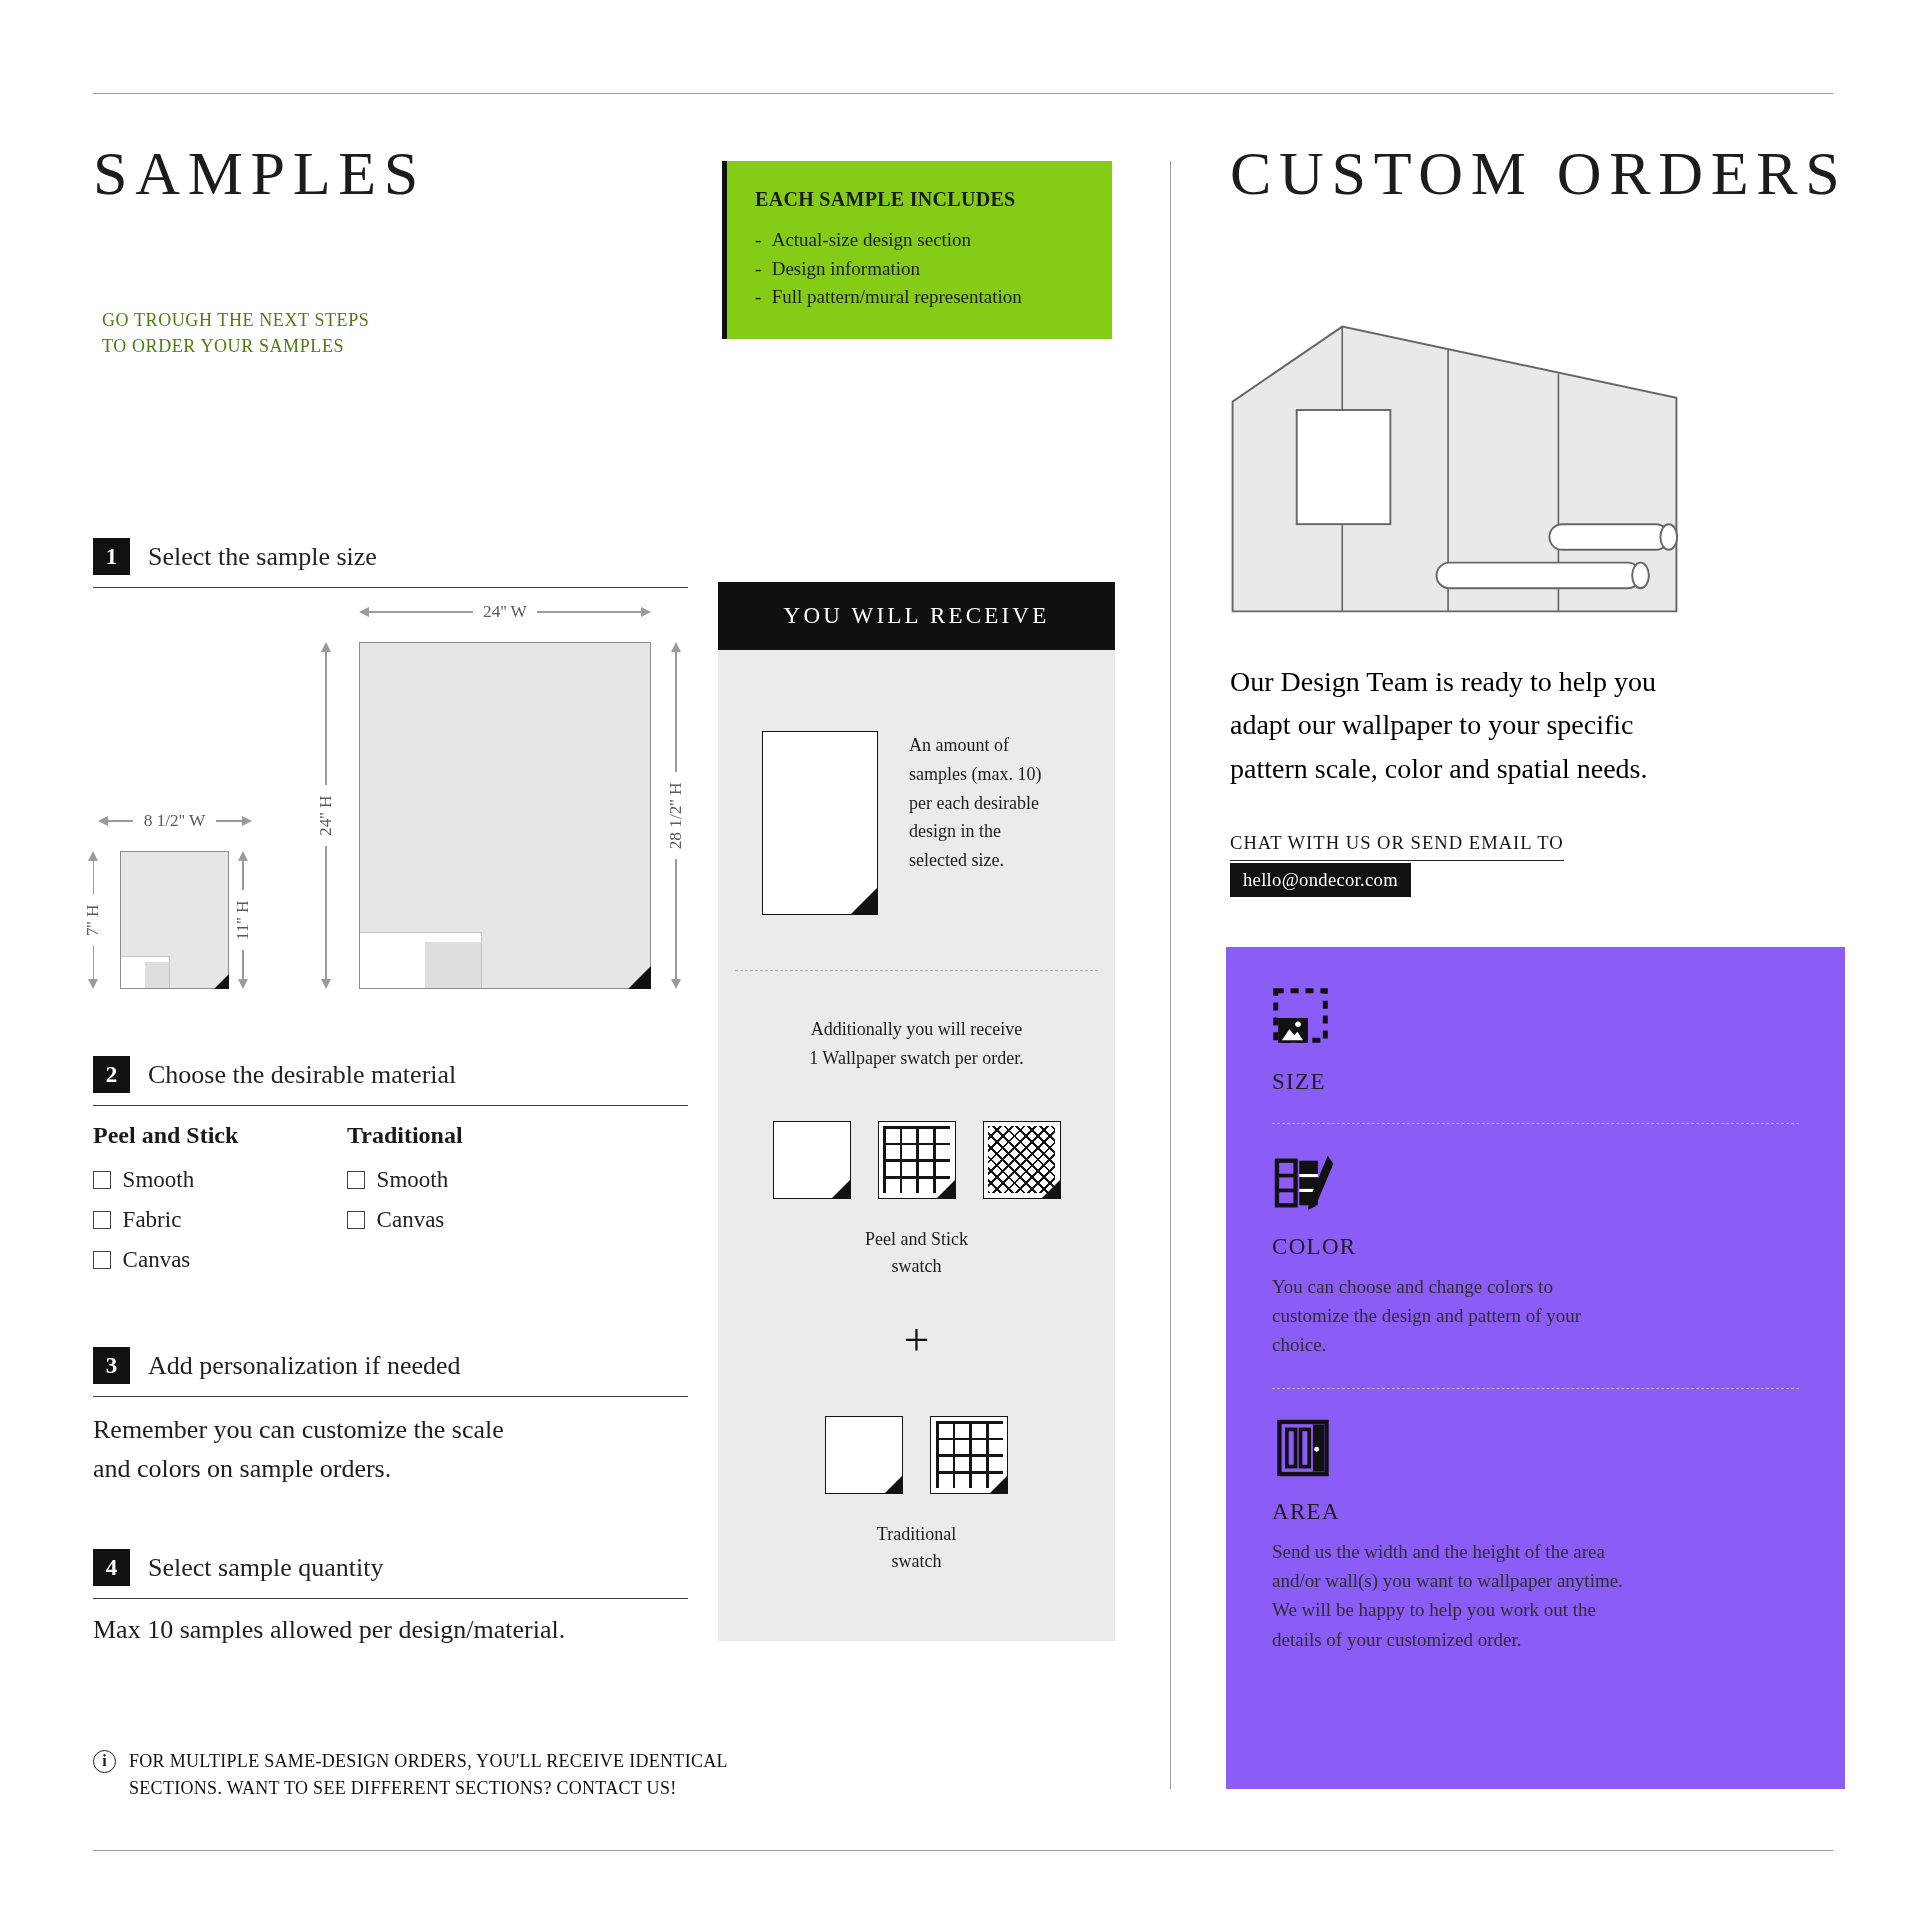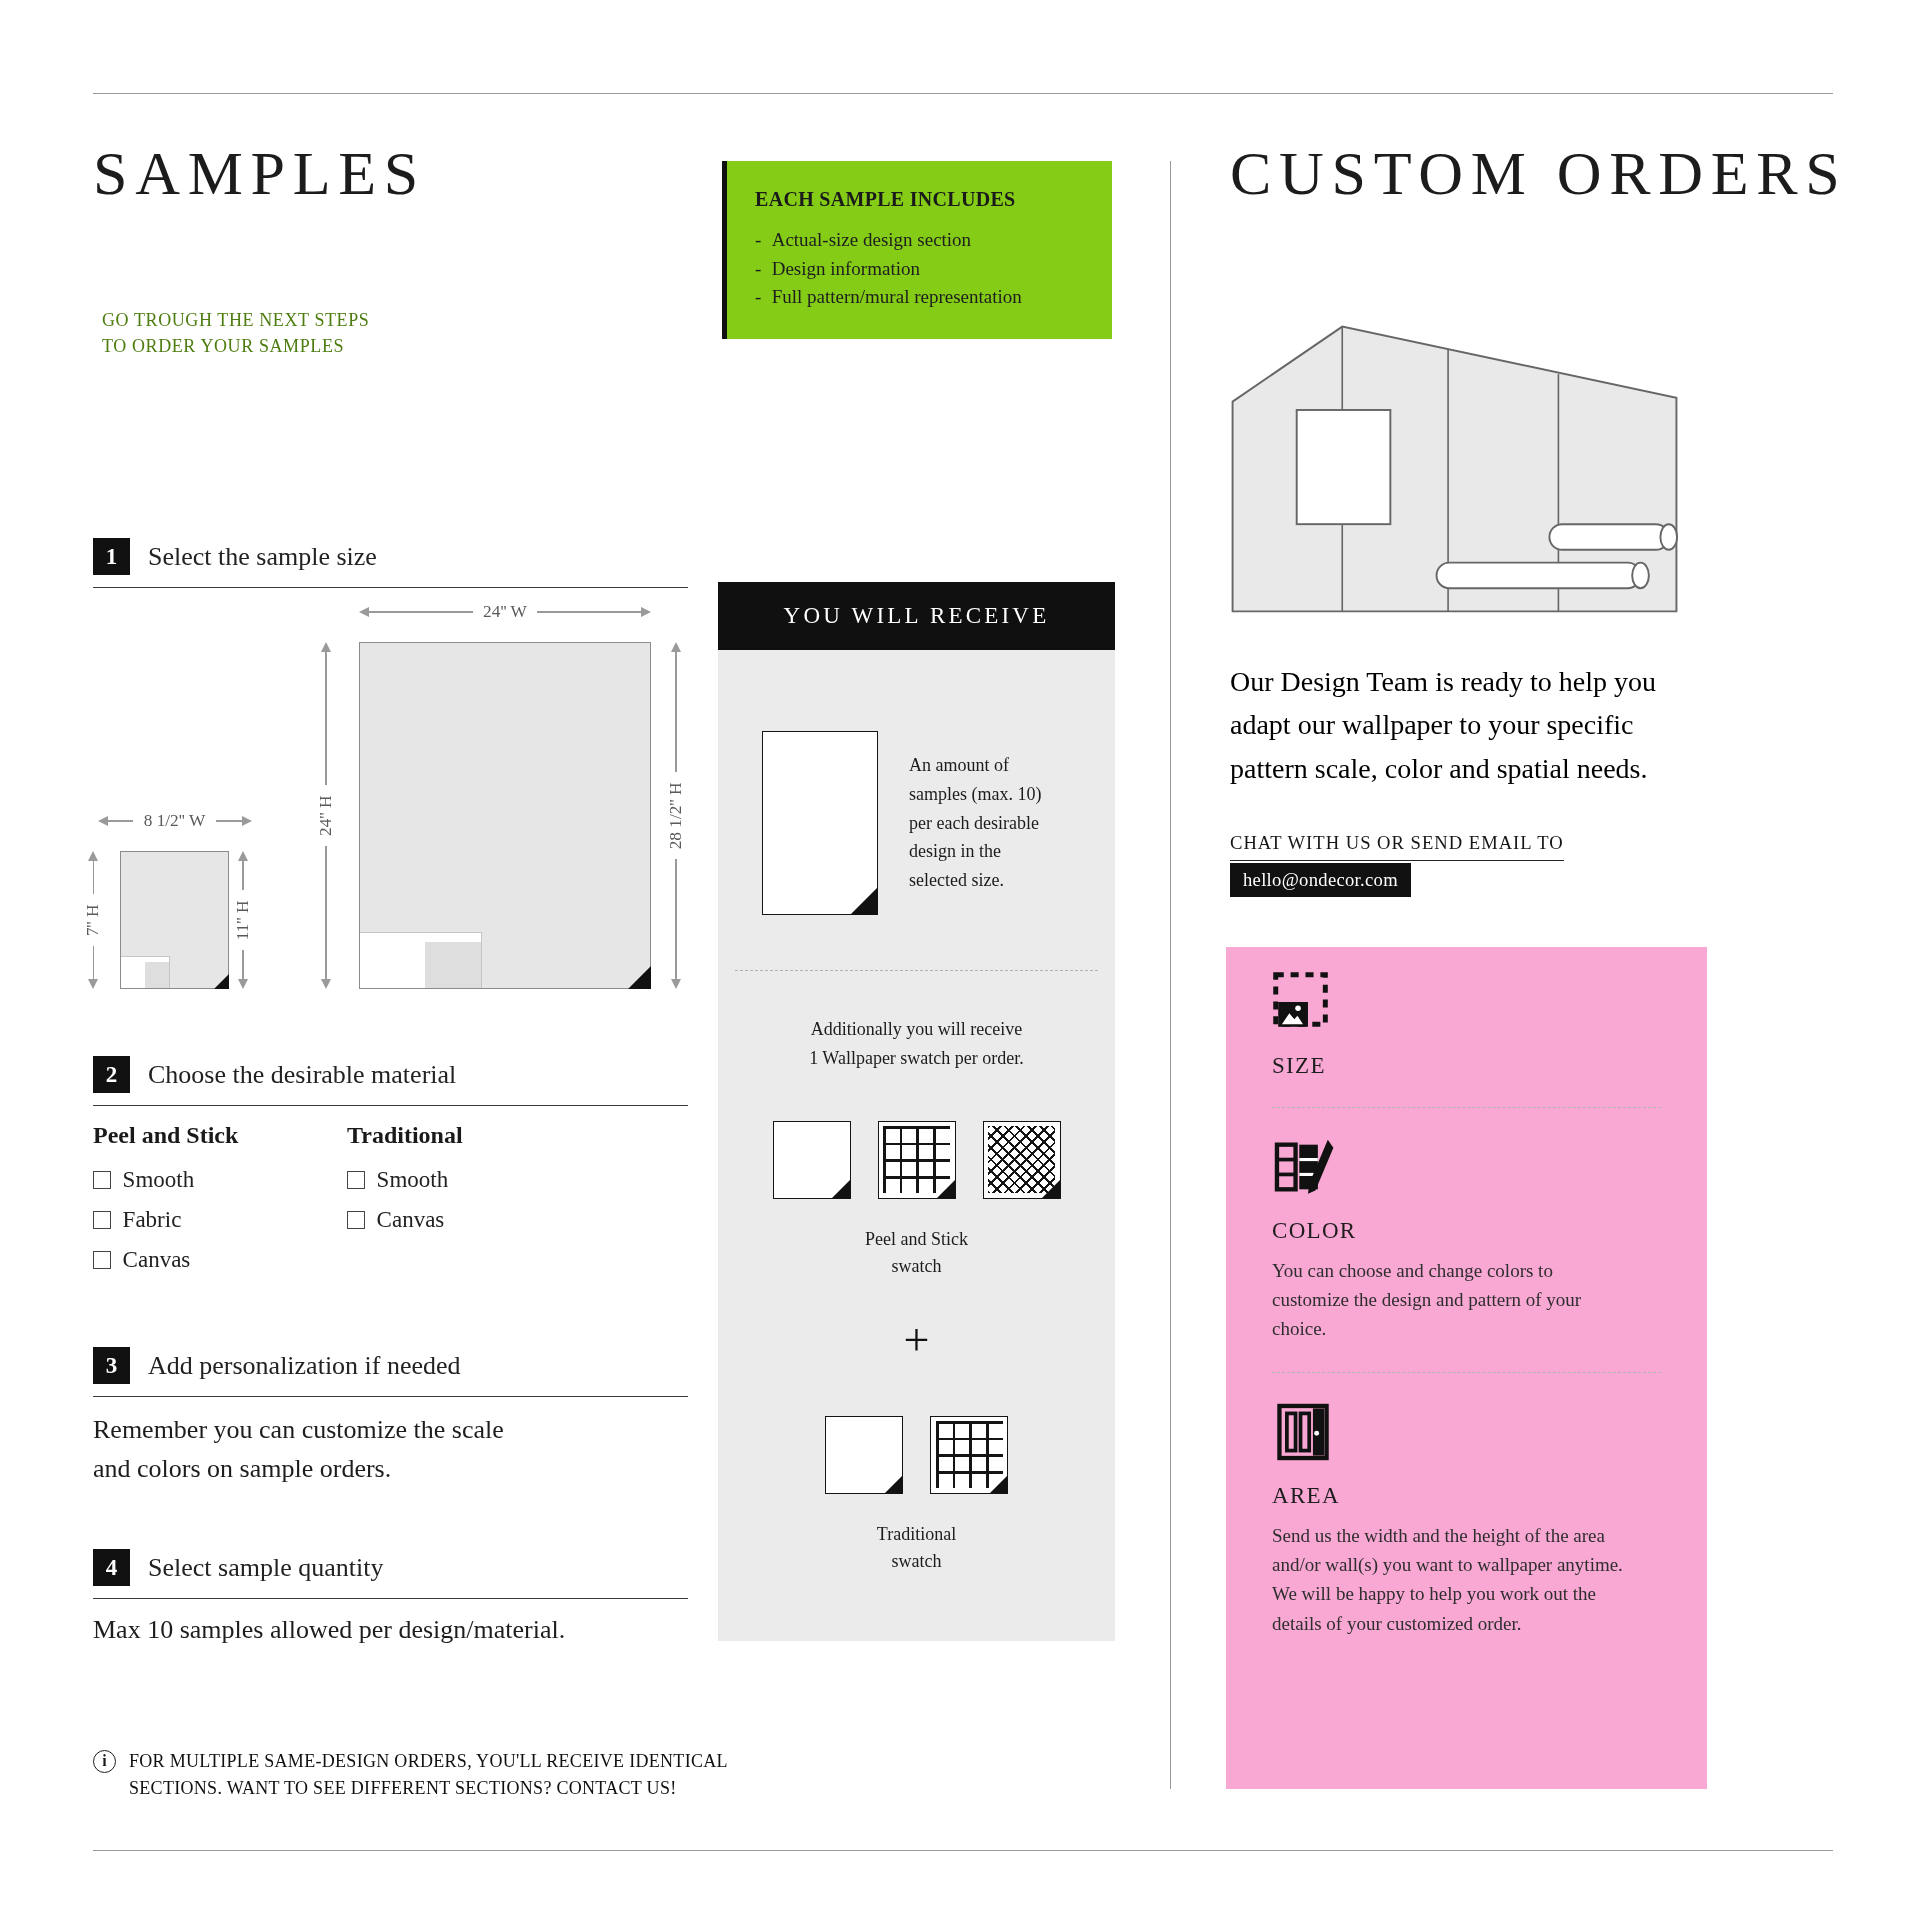--- a/index.html
+++ b/index.html
@@ -56,40 +56,40 @@
 
   .note { position:absolute; font-size:26px; line-height:1.5; white-space:pre-line; color:#1d1d1d; }
 
   .footnote { position:absolute; left:93px; top:1748px; width:809px; display:flex; gap:13px; align-items:flex-start; }
   .fn-icon { width:23px; height:23px; border:1.9px solid #1c1c1c; border-radius:50%; font-size:16px; font-weight:700; display:flex; align-items:center; justify-content:center; flex:none; margin-top:1.9px; }
   .fn-text { font-size:18px; line-height:1.5; letter-spacing:0.3px; white-space:pre-line; color:#101010; }
 
   
   .mid { position:absolute; left:718px; top:582px; width:397px; height:1059px; background:#ebebeb; }
   .mid-header { height:68px; background:#101010; color:#fff; display:flex; align-items:center; justify-content:center; font-size:23px; letter-spacing:3.2px; }
-  .receive-row { display:flex; gap:31px; padding:81px 35px 0 44px; align-items:center; }
+  .receive-row { display:flex; gap:31px; padding:81px 35px 0 44px; align-items:flex-start; }
   .sheet { position:relative; width:116px; height:184px; background:#fff; border:1.9px solid #151515; flex:none; }
   .receive-text { font-size:18px; line-height:1.6; white-space:pre-line; color:#1c1c1c; }
   .mid-dash { border-top:1.3px dashed #b3b3b3; margin:55px 16.7px 0; }
   .additional { margin-top:44px; text-align:center; font-size:18px; line-height:1.6; white-space:pre-line; color:#1c1c1c; }
   .swatch-row { display:flex; justify-content:center; gap:27px; margin-top:48px; }
   .swatch-row.second { margin-top:50px; }
   .swatch { position:relative; width:78px; height:78px; background:#fff; border:1.9px solid #141414; }
   .pattern { position:absolute; inset:4.5px; }
   .pattern.grid { background-image:repeating-linear-gradient(to right,#141414 0 2.6px,transparent 2.6px 16.7px),repeating-linear-gradient(to bottom,#141414 0 2.6px,transparent 2.6px 16.7px); }
   .pattern.cross { background-image:repeating-linear-gradient(45deg,#141414 0 1.9px,transparent 1.9px 8.3px),repeating-linear-gradient(135deg,#141414 0 1.9px,transparent 1.9px 8.3px); }
   .swatch-label { margin-top:27px; text-align:center; font-size:18px; line-height:1.5; white-space:pre-line; color:#1c1c1c; }
   .plus { margin-top:33px; text-align:center; font-size:46px; font-weight:300; color:#111; }
 
   
   .house { position:absolute; left:1230px; top:324px; }
   .right-intro { position:absolute; left:1230px; top:660px; width:610px; font-size:28px; line-height:1.55; white-space:pre-line; color:#000000; }
   .contact-label { position:absolute; left:1230px; top:832px; font-size:18.6px; letter-spacing:1px; padding-bottom:6.4px; border-bottom:1.3px solid #262626; color:#161616; }
   .email-badge { position:absolute; left:1230px; top:863px; background:#111; color:#fff; font-size:18.6px; padding:5.8px 13px; letter-spacing:0.3px; }
-  .features { position:absolute; left:1226px; top:947px; width:481px; height:842px; background:#f9a8d4; padding:24px 46px; }
+  .features { position:absolute; left:1226px; top:947px; width:619px; height:842px; background:#8b5cf6; padding:40px 46px; }
   .feat-head { margin-top:18px; font-size:23px; letter-spacing:1.3px; color:#1d1d1d; }
   .feat-text { margin-top:11.6px; font-size:19px; line-height:1.55; color:#2e2e2e; white-space:pre-line; }
   .feat-dash { border-top:1.3px dashed #b3b3b3; margin:28px 0; }
 </style>
 </head>
 <body>
 
 <div class="page">
 
   <div class="hrule" style="left:93px; top:93px; width:1740px;"></div>

